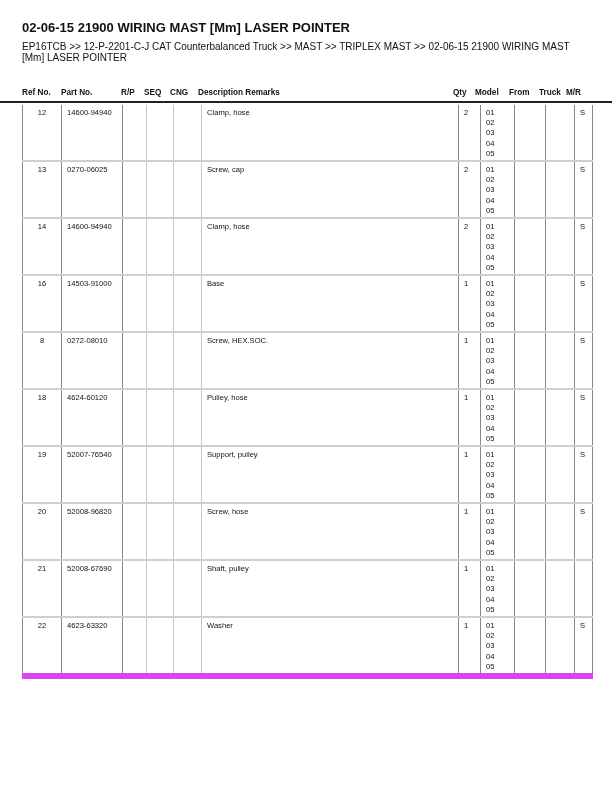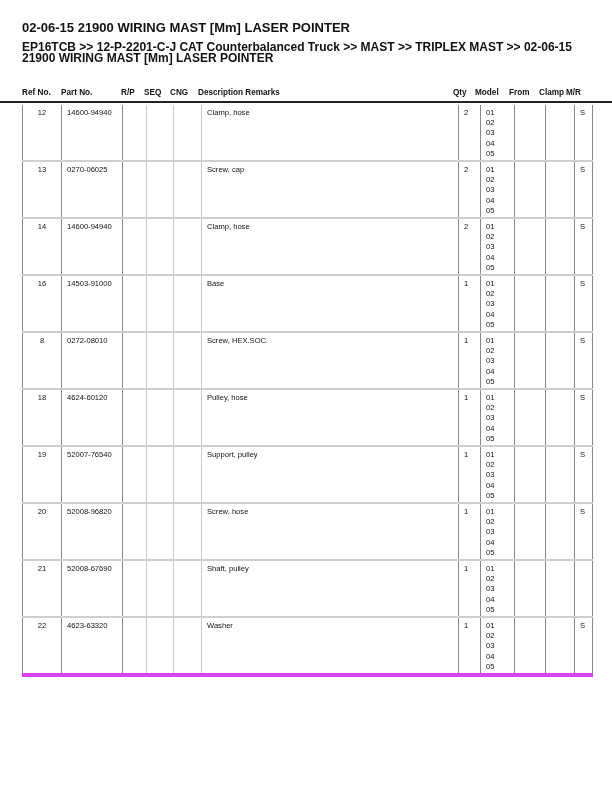--- a/index.html
+++ b/index.html
@@ -1,29 +1,29 @@
 <!DOCTYPE html>
 <html><head>
 <meta charset="utf-8">
 <style>
   html, body { margin: 0; padding: 0; background: #ffffff; }
   body { width: 612px; height: 792px; position: relative; overflow: hidden;
          font-family: "Liberation Sans", sans-serif; color: #111; }
   .title { position: absolute; left: 22px; top: 20px; font-size: 13px; font-weight: bold; }
-  .breadcrumb { position: absolute; left: 22px; top: 42px; width: 566px; font-size: 12px;
-                font-weight: bold; line-height: 10.5px; }
+  .breadcrumb { position: absolute; left: 22px; top: 42px; width: 566px; font-size: 10px;
+                font-weight: normal; line-height: 10.5px; }
   .hdr { position: absolute; top: 88px; left: 0; width: 612px; height: 12px; font-size: 8.2px; font-weight: bold; padding-left: 28px; }
   .hdr span { position: absolute; top: 0; white-space: nowrap; }
   .rule { position: absolute; left: 0; top: 101px; width: 612px; height: 2px; background: #222; }
   table { position: absolute; left: 22px; top: 105px; border-collapse: collapse; table-layout: fixed;
           font-size: 7.6px; }
   td { border-left: 1px solid #888; border-right: 1px solid #888; border-bottom: 2px solid #cfcfcf;
        vertical-align: top; padding: 3px 5px 0 5px; height: 52px; line-height: 10.2px; }
   td.light { border-left-color: #c8c8c8; border-right-color: #c8c8c8; }
-  tr:last-child td { border-bottom: 4px solid #d946ef; }
+  tr:last-child td { border-bottom: 6px solid #d946ef; }
   .c-ref { width: 28px; text-align: center; } .c-part { width: 50px; } .c-rp { width: 13px; } .c-seq { width: 16px; }
   .c-cng { width: 17px; } .c-desc { width: 246px; } .c-qty { width: 11px; } .c-model { width: 23px; }
   .c-from { width: 20px; } .c-upto { width: 18px; } .c-mr { width: 7px; }
   .model-line { display: block; }
 </style>
 </head>
 <body>
 
 <div class="title">02-06-15 21900 WIRING MAST [Mm] LASER POINTER</div>
 <div class="breadcrumb">EP16TCB &gt;&gt; 12-P-2201-C-J CAT Counterbalanced Truck &gt;&gt; MAST &gt;&gt; TRIPLEX MAST &gt;&gt; 02-06-15 21900 WIRING MAST [Mm] LASER POINTER</div>
@@ -31,21 +31,21 @@
 <div class="hdr">
   <span style="left:22px">Ref No.</span>
   <span style="left:61px">Part No.</span>
   <span style="left:121px">R/P</span>
   <span style="left:144px">SEQ</span>
   <span style="left:170px">CNG</span>
   <span style="left:198px">Description Remarks</span>
   <span style="left:453px">Qty</span>
   <span style="left:475px">Model</span>
   <span style="left:509px">From</span>
-  <span style="left:539px">Clamp</span>
+  <span style="left:539px">Truck</span>
   <span style="left:566px">M/R</span>
 </div>
 <div class="rule"></div>
 
 <table>
   <tbody id="rows">
       <tr>
         <td class="c-ref">12</td>
         <td class="c-part">14600-94940</td>
         <td class="c-rp light"></td>

